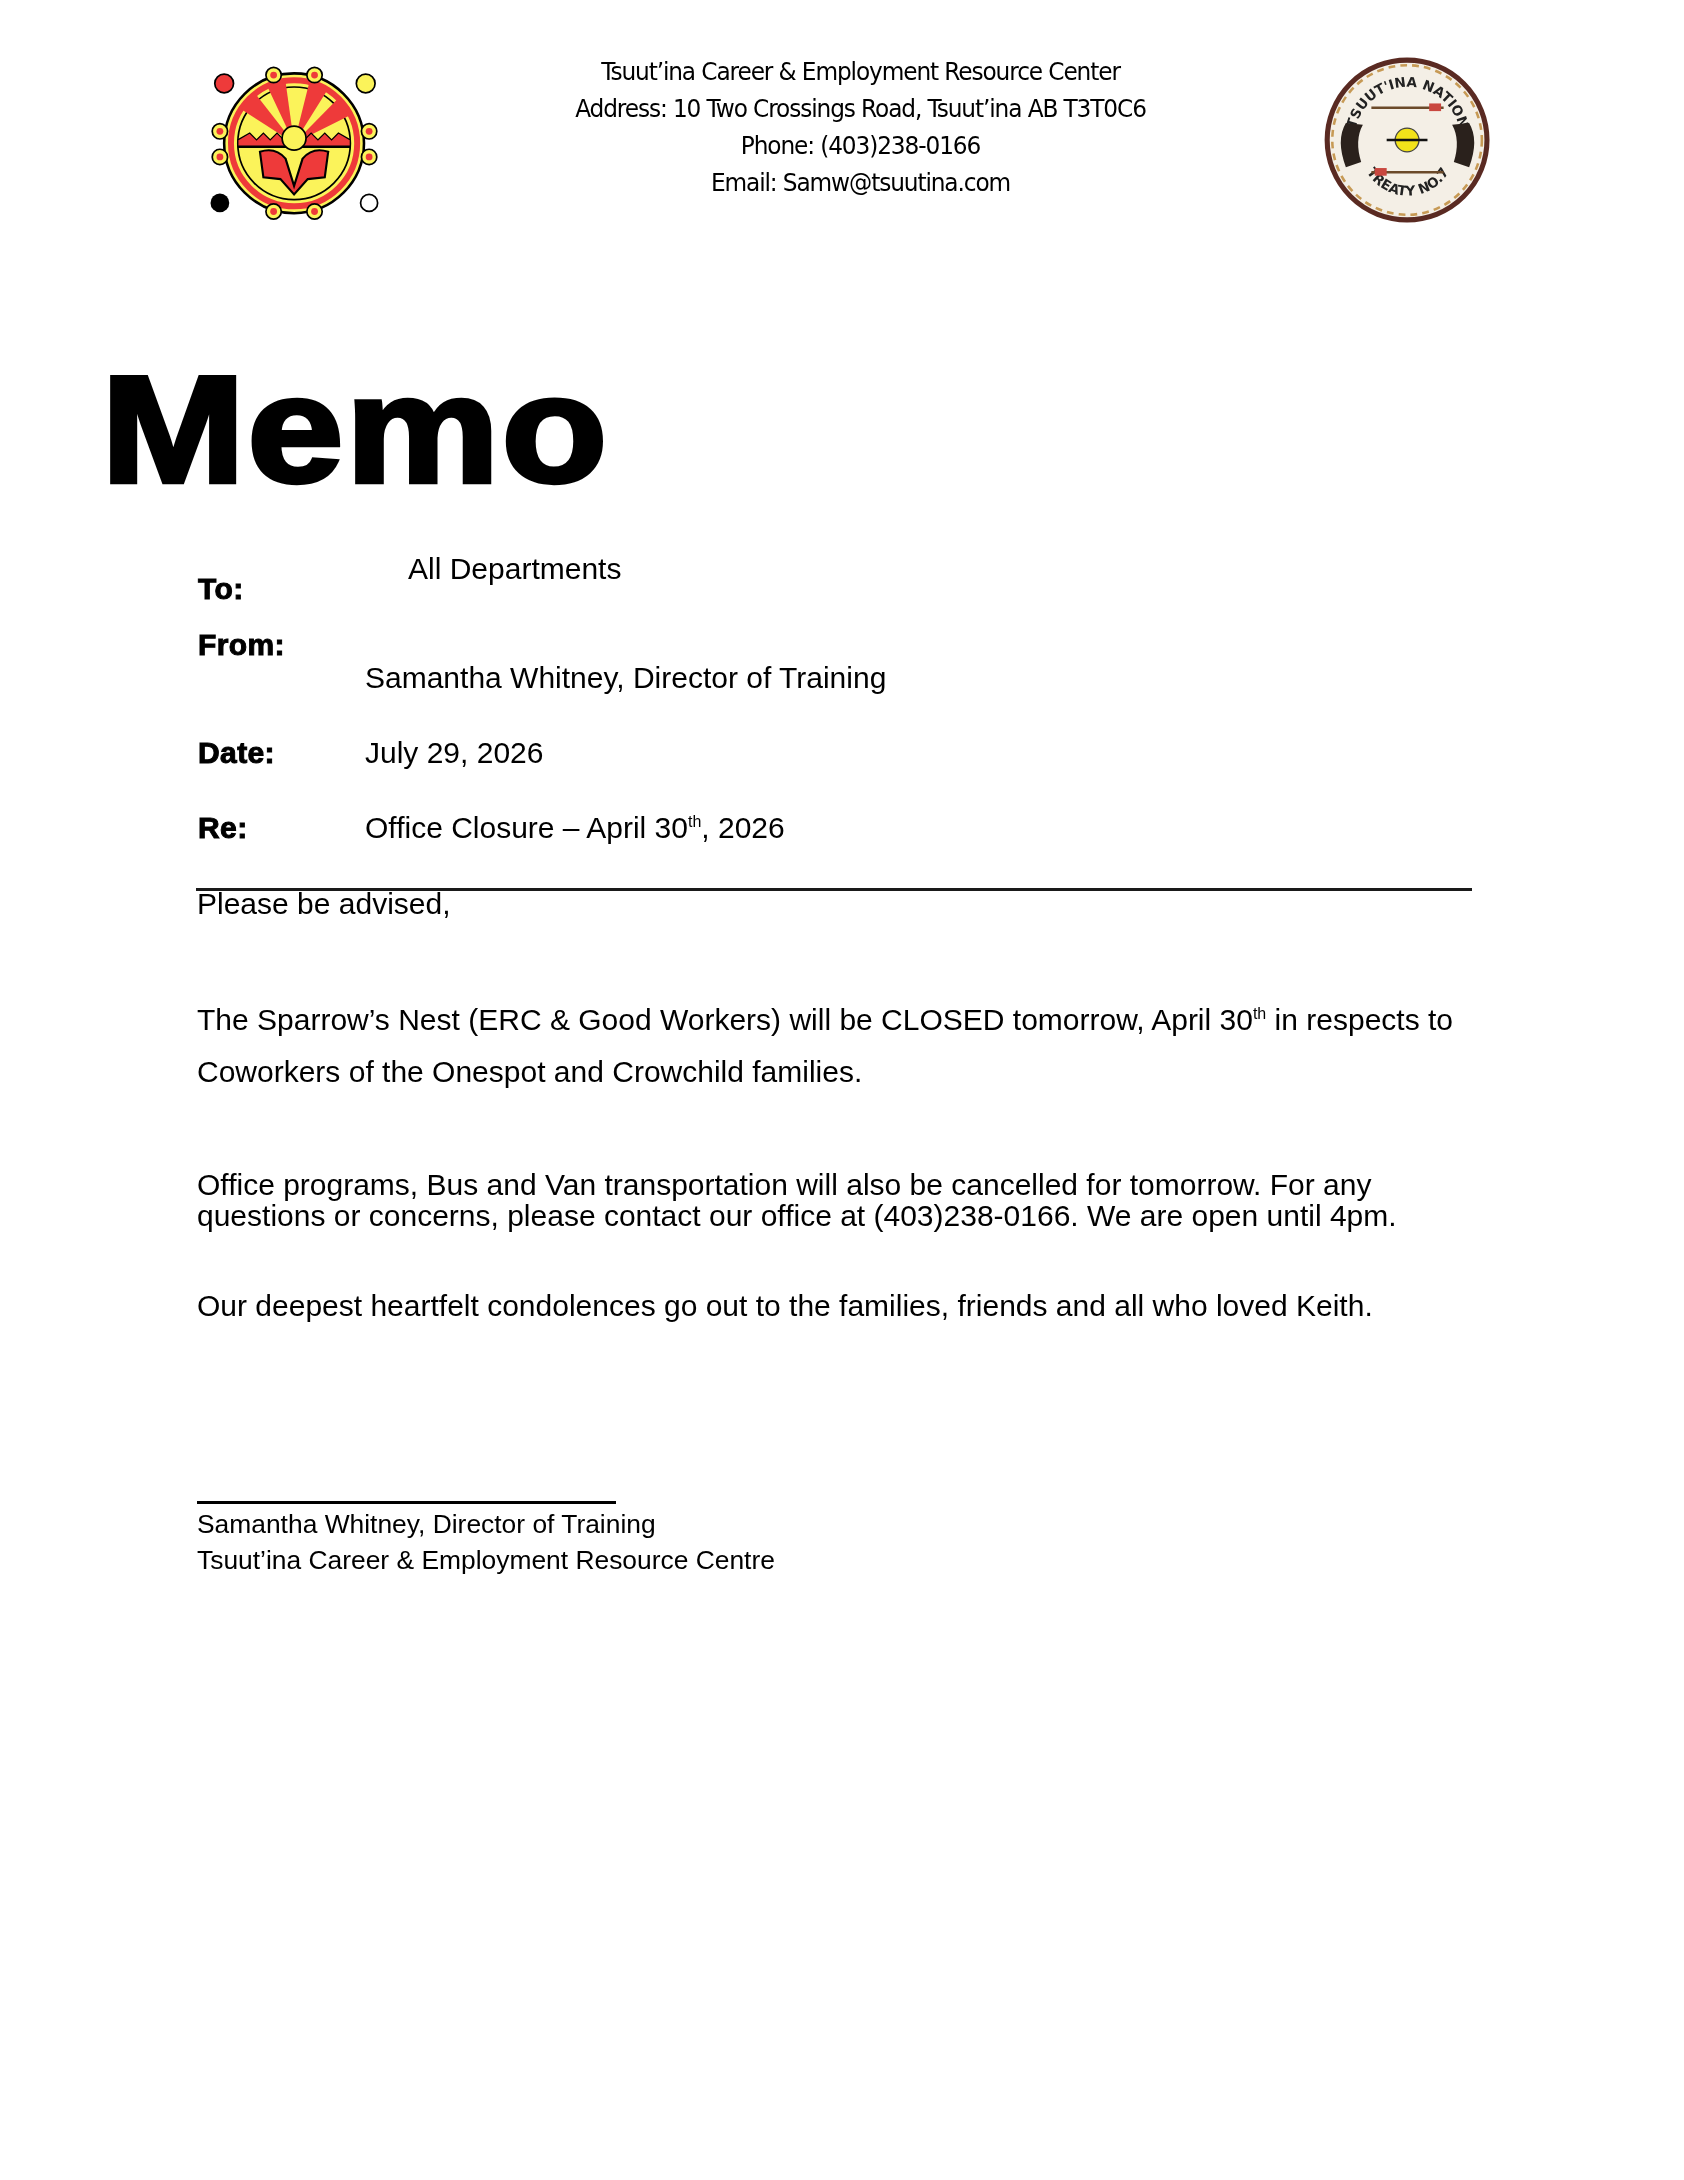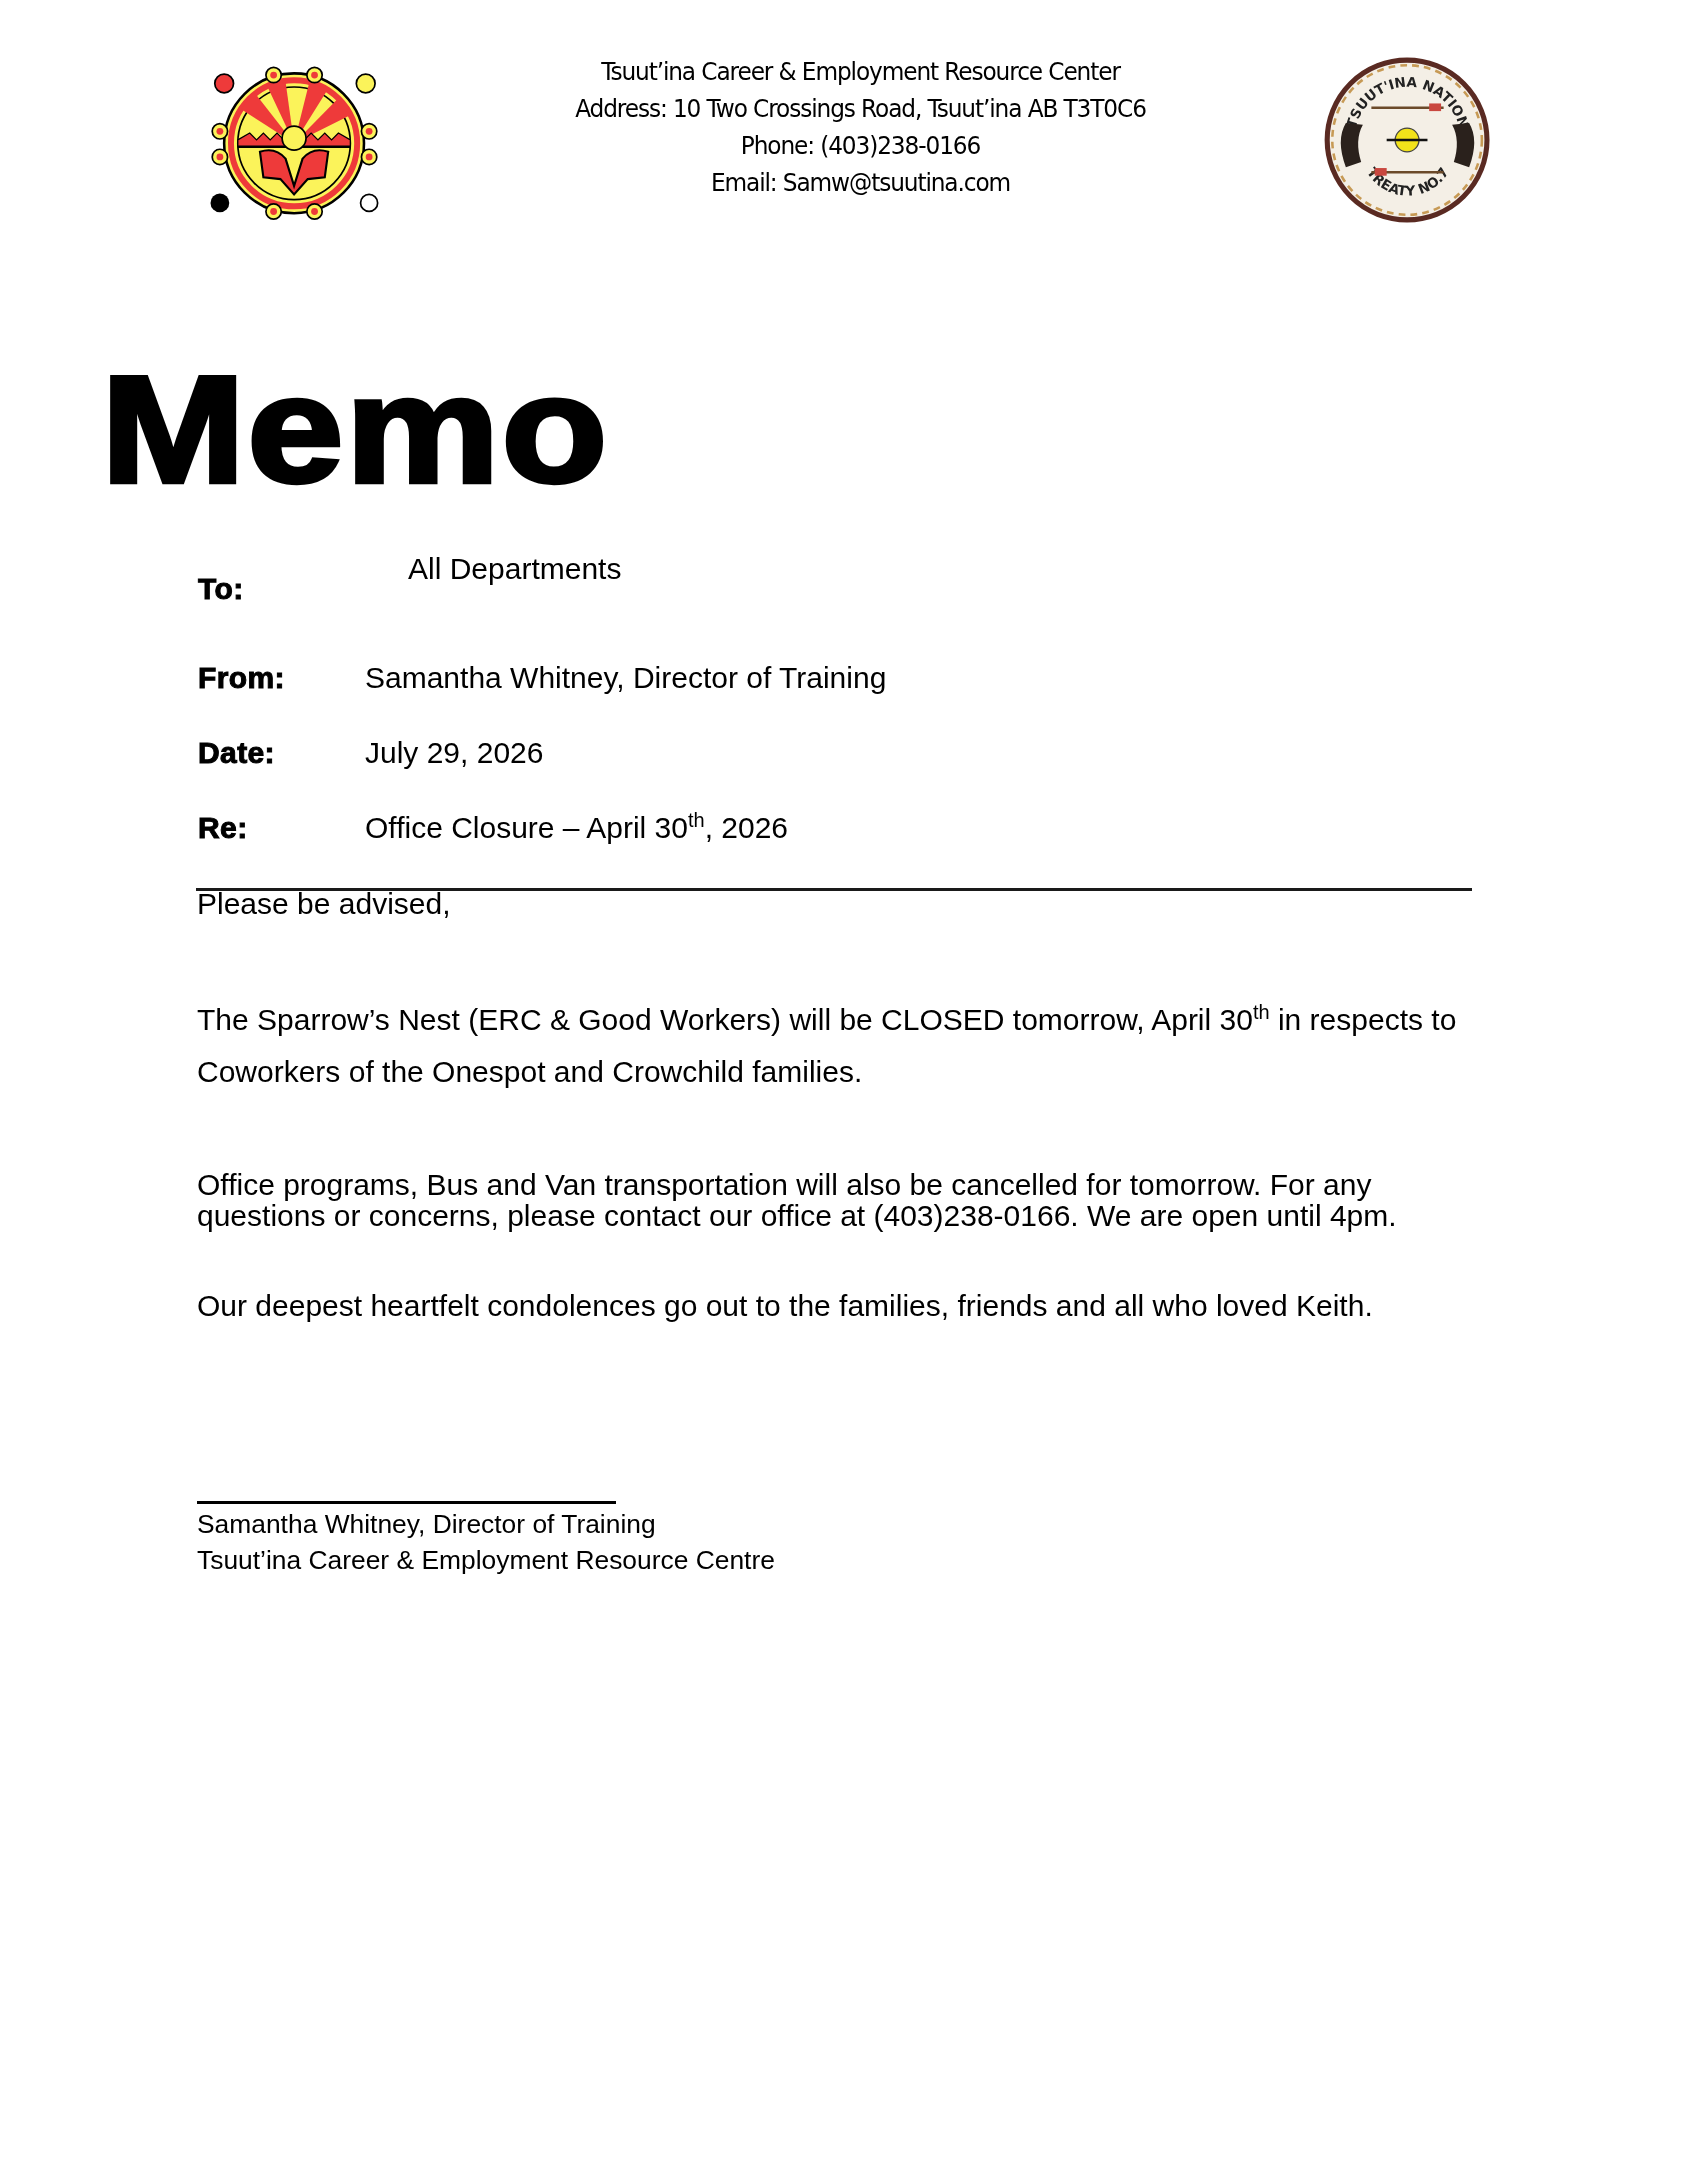--- a/index.html
+++ b/index.html
@@ -30,21 +30,21 @@
     }
 
     
     .field-label {
       left: 198px; font-weight: 700; font-size: 30px; line-height: 34px;
       -webkit-text-stroke: 1px #000; letter-spacing: 0.4px;
     }
     .field-value {
       left: 365px; font-size: 30px; line-height: 34px; white-space: nowrap;
     }
-    sup { font-size: 20px; line-height: 0; vertical-align: 11px; }
+    sup { font-size: 16px; line-height: 0; vertical-align: 11px; }
 
     .divider { left: 196px; width: 1276px; top: 888px; height: 2.6px; background: #1a1a1a; }
 
     
     .body-line { left: 197px; font-size: 30px; line-height: 34px; white-space: nowrap; }
 
     
     .sig-line { left: 197px; width: 419px; top: 1501px; height: 2.6px; background: #000; }
     .sig-text { left: 197px; font-size: 26.4px; line-height: 31px; white-space: nowrap; }
   </style>
@@ -117,21 +117,21 @@
     <circle cx="102" cy="100" r="14" fill="#f2e21a" stroke="#444" stroke-width="1.5"></circle>
     <line x1="78" y1="100" x2="126" y2="100" stroke="#111" stroke-width="3"></line>
   </svg>
 </div>
 
 <div class="abs memo-title">Memo</div>
 
 <div class="abs field-label" style="top:572px;">To:</div>
 <div class="abs field-value" style="top:552px;margin-left:43px;">All Departments</div>
 
-<div class="abs field-label" style="top:661px;">From:</div>
+<div class="abs field-label" style="top:628px;">From:</div>
 <div class="abs field-value" style="top:661px;">Samantha Whitney, Director of Training</div>
 
 <div class="abs field-label" style="top:736px;">Date:</div>
 <div class="abs field-value" style="top:736px;">July 29, 2026</div>
 
 <div class="abs field-label" style="top:811px;">Re:</div>
 <div class="abs field-value" style="top:811px;"><span>Office Closure – April 30</span><sup>th</sup><span>, 2026</span></div>
 
 <div class="abs divider"></div>
 

